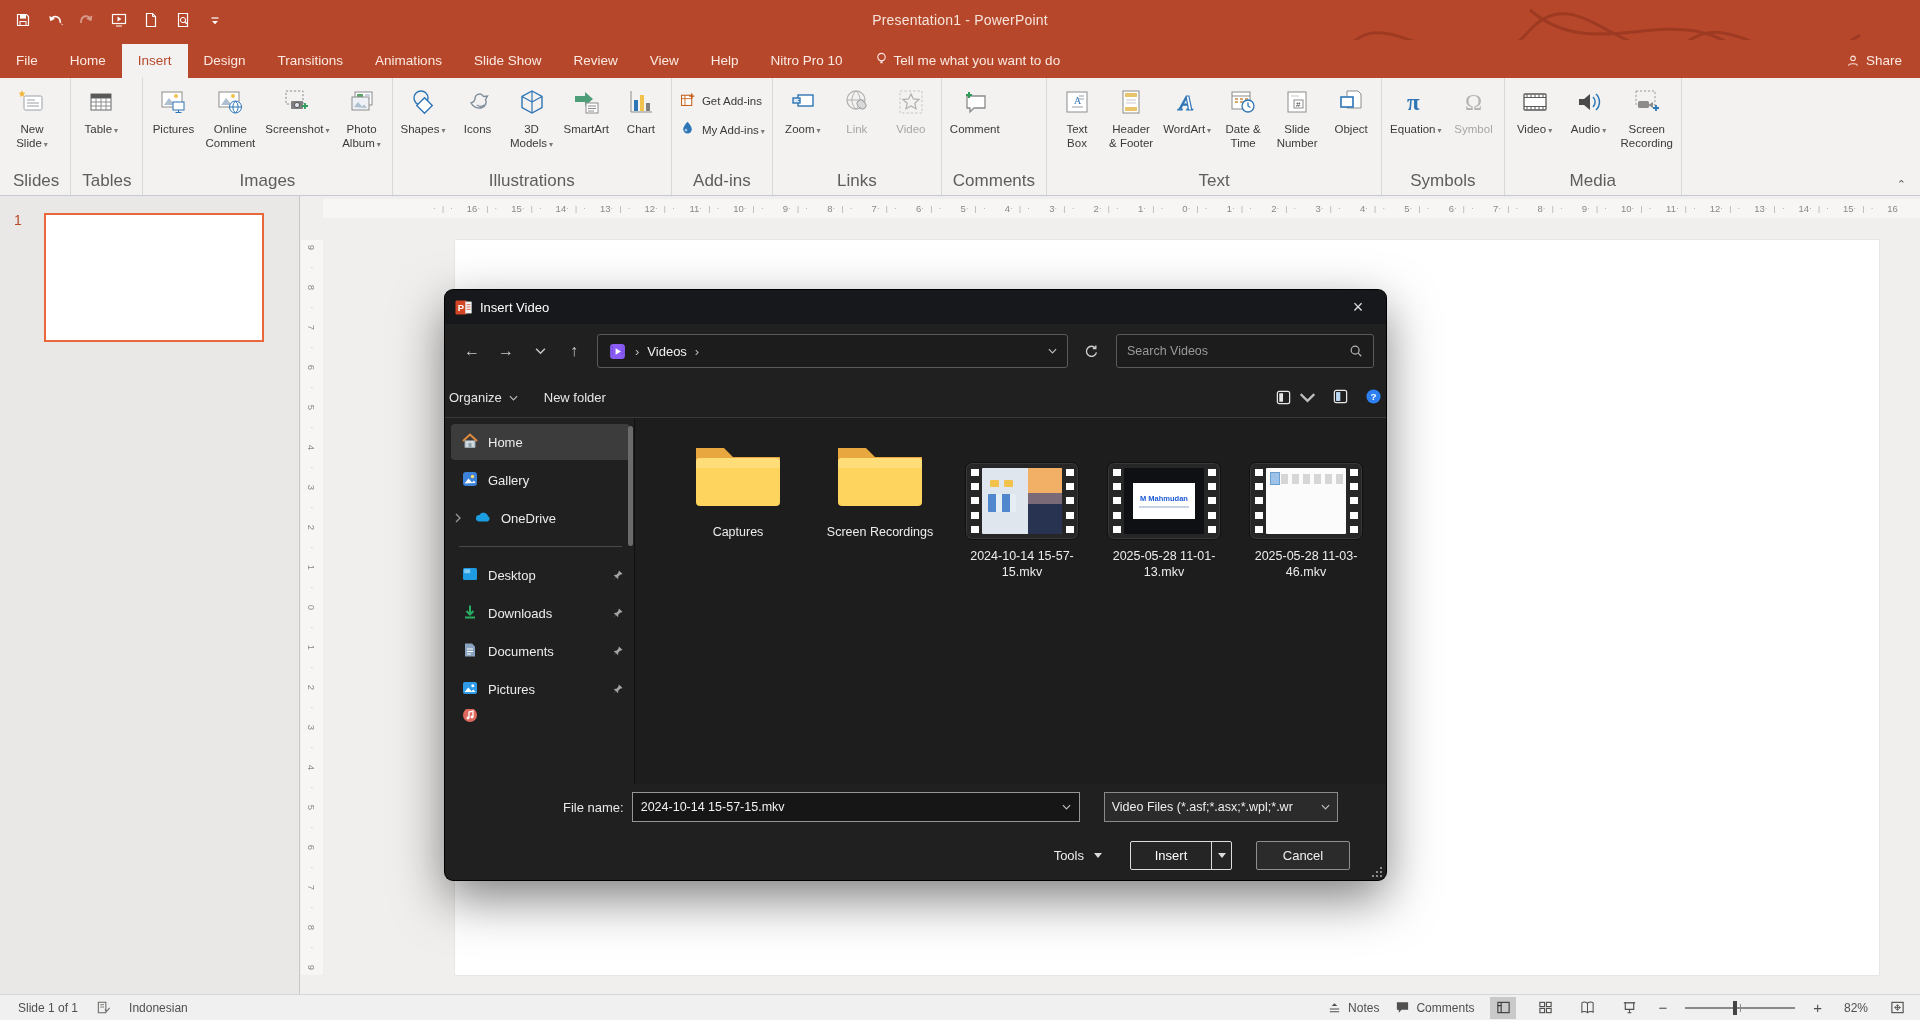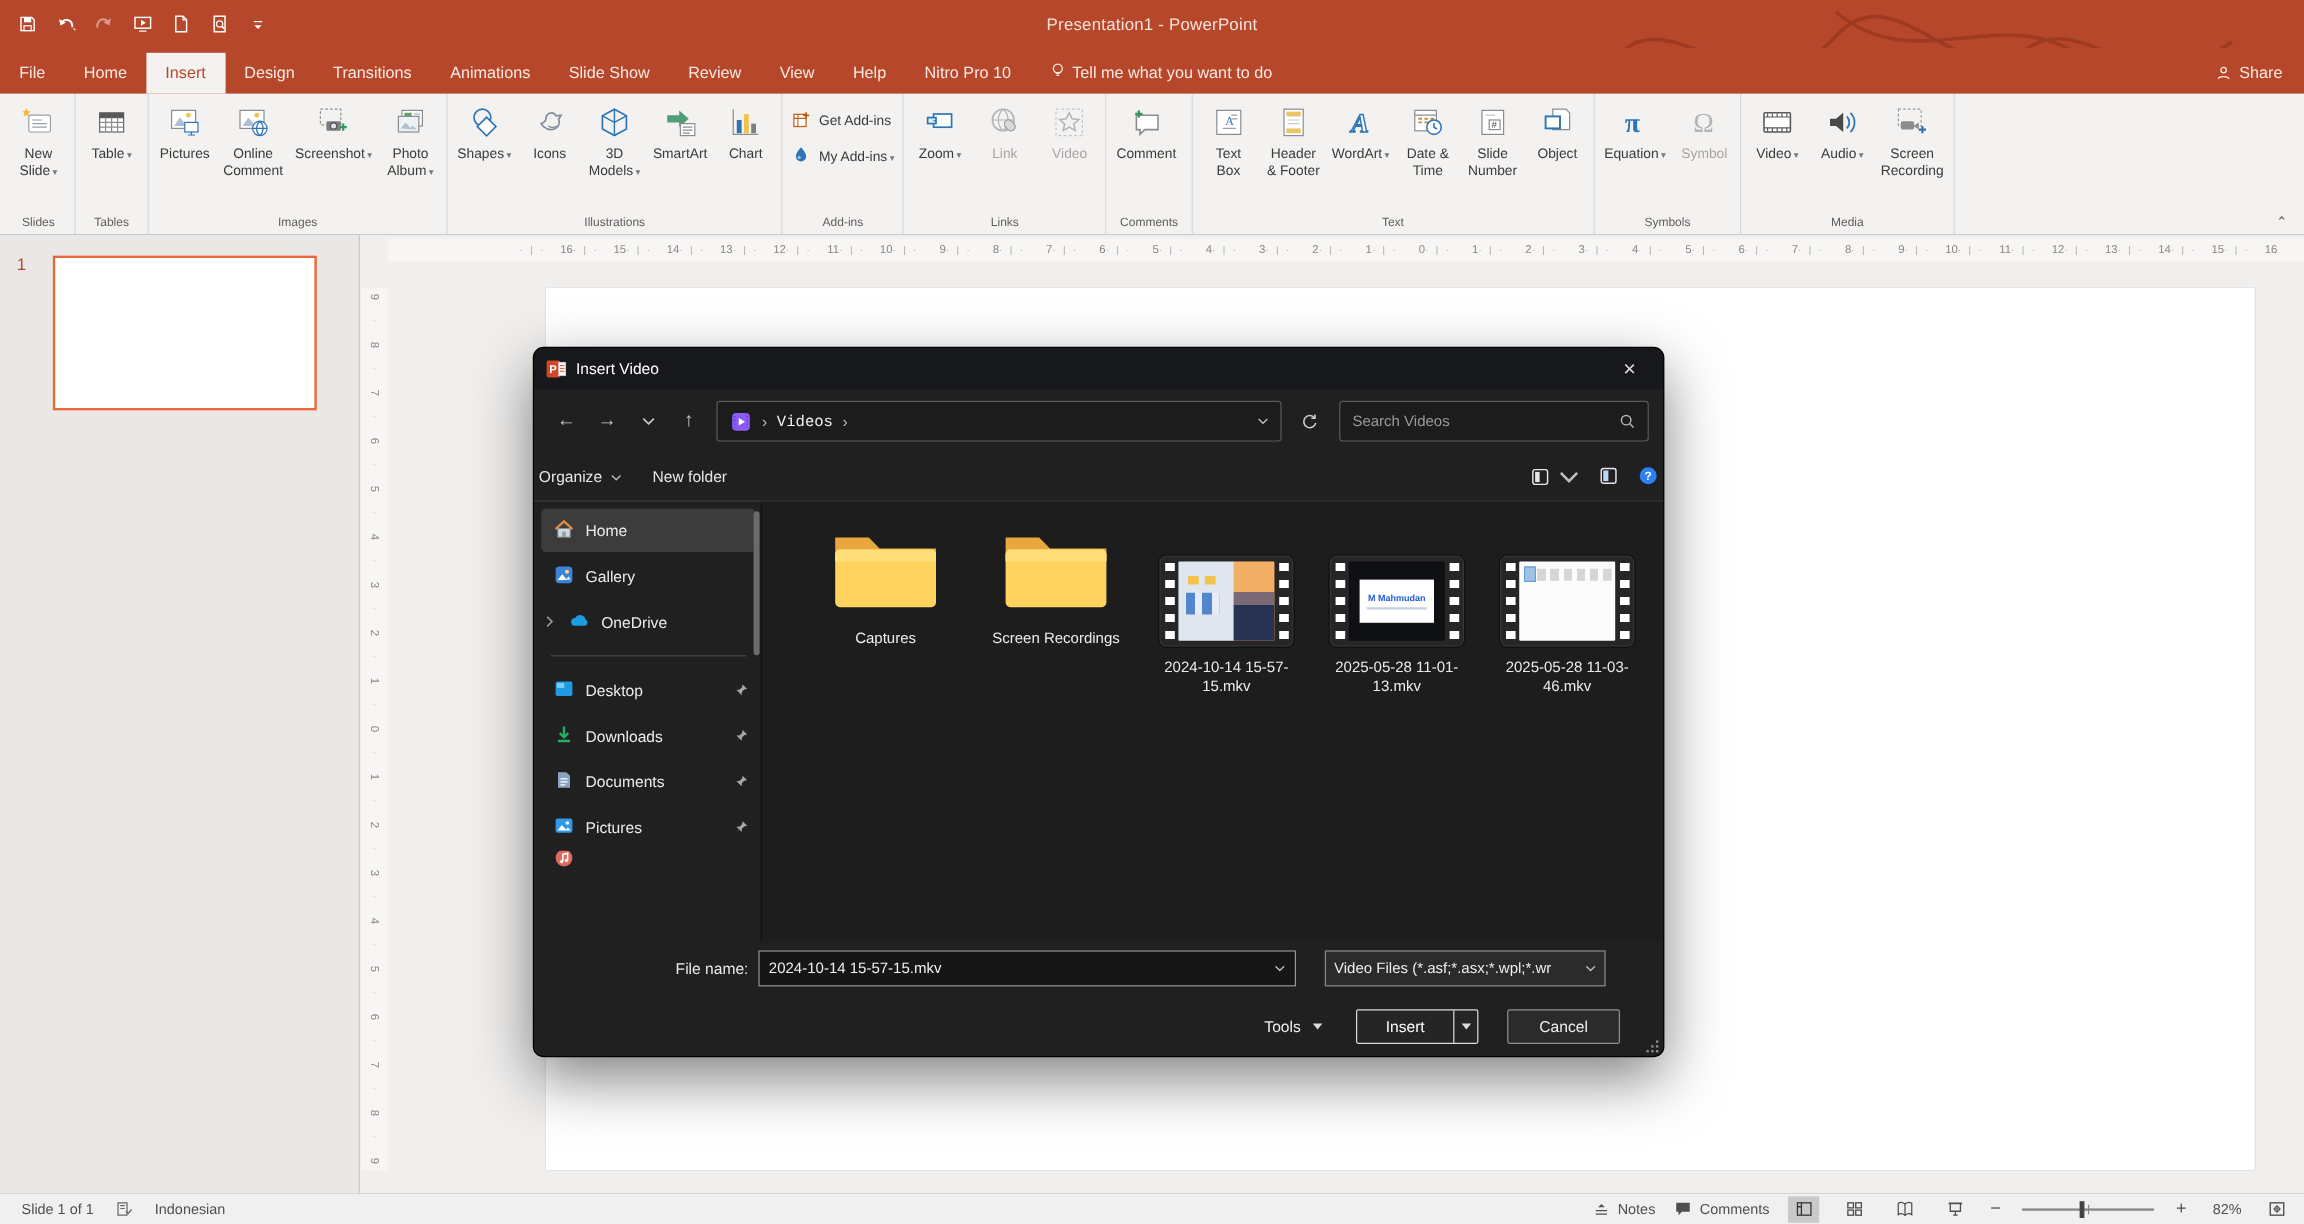--- a/index.html
+++ b/index.html
@@ -25,21 +25,21 @@
   .tab.active { background:#f3f2f1; color:#b7472a; }
   .tab .bulb svg { width:13px; height:13px; }
   .share { margin-left:auto; display:flex; align-items:center; gap:6px; padding:9px 18px 10px; font-size:13.5px; }
   .share svg { width:14px; height:14px; }
 
   
   .ribbon { height:118px; background:#f3f2f1; border-bottom:1px solid #c6cbd2; display:flex; align-items:stretch; padding-left:2px; position:relative; }
   .rgroup { display:flex; flex-direction:column; border-right:1px solid #d8d8d8; padding:2px 3px 0; }
   .rbtns { flex:1; display:flex; align-items:stretch; }
   .rbtns.col { flex-direction:column; justify-content:flex-start; gap:8px; padding-top:10px; }
-  .rgname { text-align:center; font-size:10px; color:#5f5d5b; padding:2px 8px 4px; }
+  .rgname { text-align:center; font-size:17px; color:#5f5d5b; padding:2px 8px 4px; }
   .rbtn { min-width:54px; padding:6px 5px 2px; display:flex; flex-direction:column; align-items:center; color:#3b3a39; font-size:11.5px; text-align:center; border-radius:2px; }
   .rbtn .ricon { width:32px; height:32px; display:flex; align-items:center; justify-content:center; margin-bottom:4px; }
   .rbtn .ricon svg { width:28px; height:28px; }
   .rbtn .rlabel { white-space:pre-line; line-height:1.25; }
   .rbtn.disabled { color:#a8a6a4; }
   .rsm { display:flex; align-items:center; gap:6px; font-size:11.5px; color:#3b3a39; padding:1px 4px; }
   .rsm svg { width:17px; height:17px; }
   .caret { font-size:8px; color:#7a7a7a; margin-left:2px; }
   .ribbon-collapse { position:absolute; right:14px; bottom:4px; color:#5f5d5b; font-size:11px; }
 
@@ -61,21 +61,21 @@
   .dlg-title { height:34px; background:#16181c; display:flex; align-items:center; padding:0 10px; flex:none; }
   .dlg-title .ppic { width:17px; height:17px; margin-right:8px; }
   .dlg-title .ttl { font-size:13px; color:#fff; }
   .dlg-close { margin-left:auto; font-size:18px; color:#ddd; width:36px; text-align:center; }
   .dlg-address { height:54px; display:flex; align-items:center; padding:0 12px; gap:4px; flex:none; }
   .navbtn { width:30px; height:30px; display:flex; align-items:center; justify-content:center; color:#c9c9c9; font-size:16px; }
   .navbtn svg { width:11px; height:8px; }
   .crumbbox { flex:1; height:34px; border:1px solid #5a5a5a; background:#1c1c1c; border-radius:3px; display:flex; align-items:center; padding:0 10px; gap:8px; margin:0 4px; }
   .crumbbox .vic { width:19px; height:19px; }
   .crumb-sep { color:#bdbdbd; font-size:13px; }
-  .crumb { font-size:13px; color:#f0f0f0;font-family:Liberation Mono, monospace; }
+  .crumb { font-size:13px; color:#f0f0f0; }
   .crumbbox .cdown { margin-left:auto; color:#bdbdbd; }
   .refr { width:30px; height:30px; display:flex; align-items:center; justify-content:center; color:#cfcfcf; }
   .refr svg { width:15px; height:15px; }
   .searchbox { width:258px; height:34px; border:1px solid #5a5a5a; background:#1c1c1c; border-radius:3px; display:flex; align-items:center; padding:0 10px; margin-left:6px; }
   .searchbox input { flex:1; background:transparent; border:none; outline:none; color:#86efac; font-size:12.5px; font-family:inherit; }
   .searchbox input::placeholder { color:#9a9a9a; }
   .searchbox svg { width:14px; height:14px; color:#b5b5b5; }
   .dlg-toolbar { height:40px; display:flex; align-items:center; padding:0 4px; gap:26px; font-size:13px; color:#e6e6e6; border-bottom:1px solid #3a3a3a; flex:none; }
   .tchip { display:flex; align-items:center; gap:7px; }
   .dlg-toolbar .right { margin-left:auto; display:flex; align-items:center; gap:16px; }

